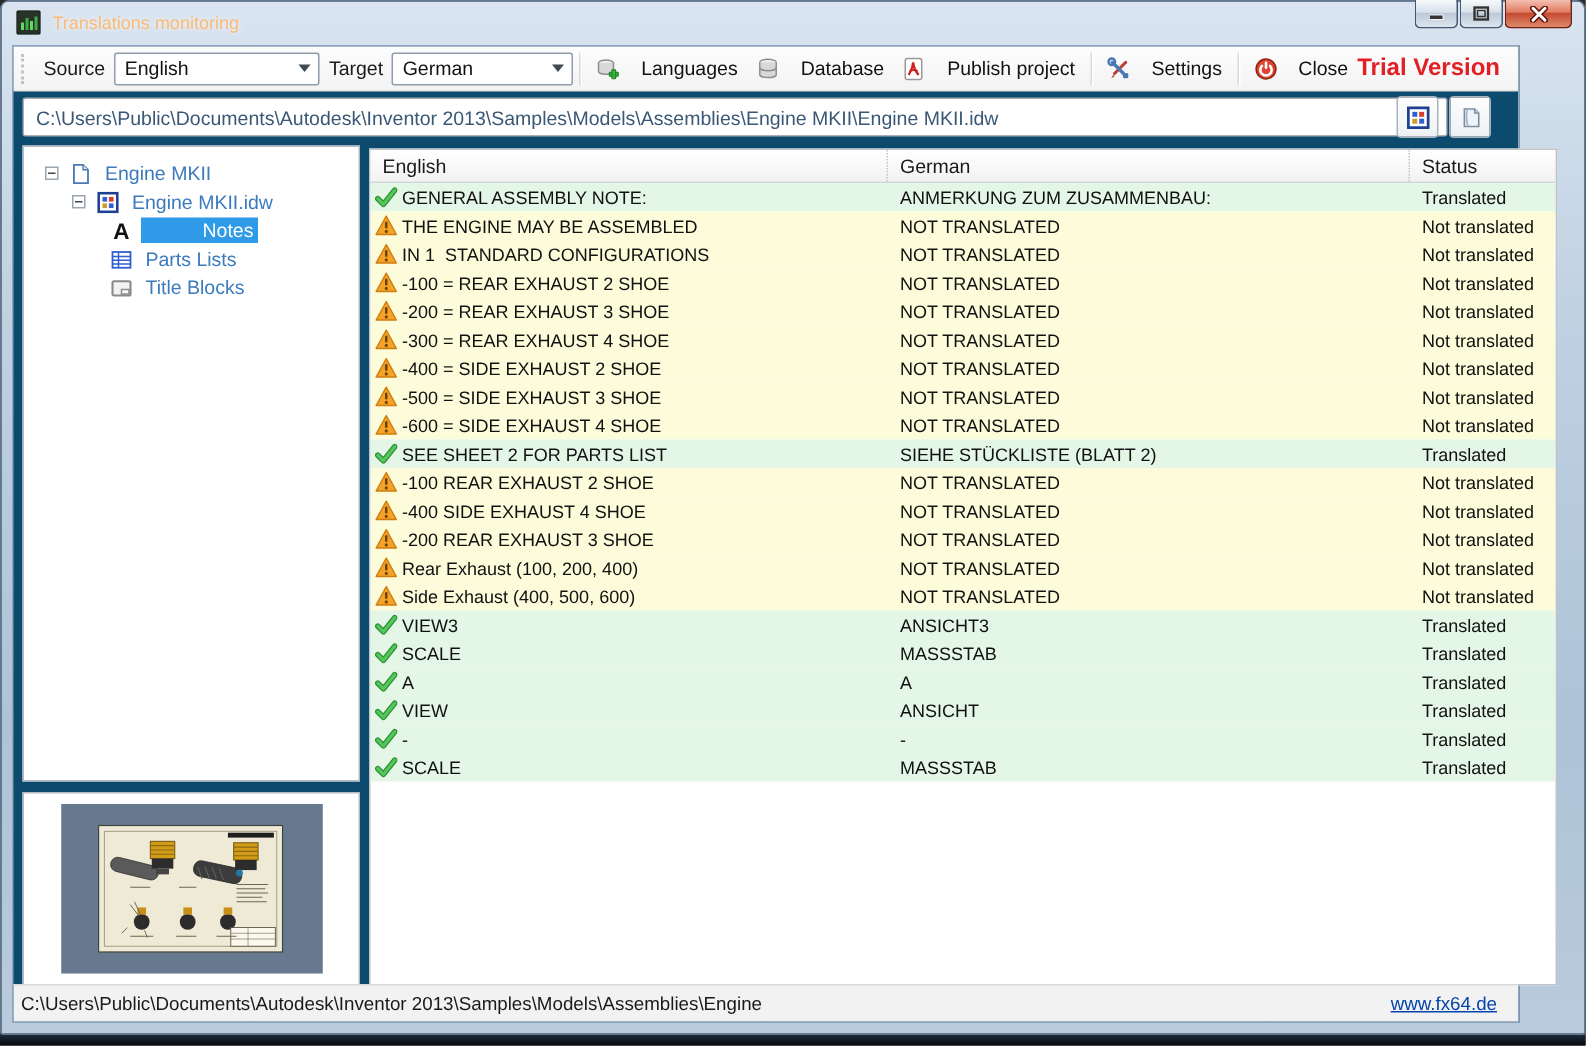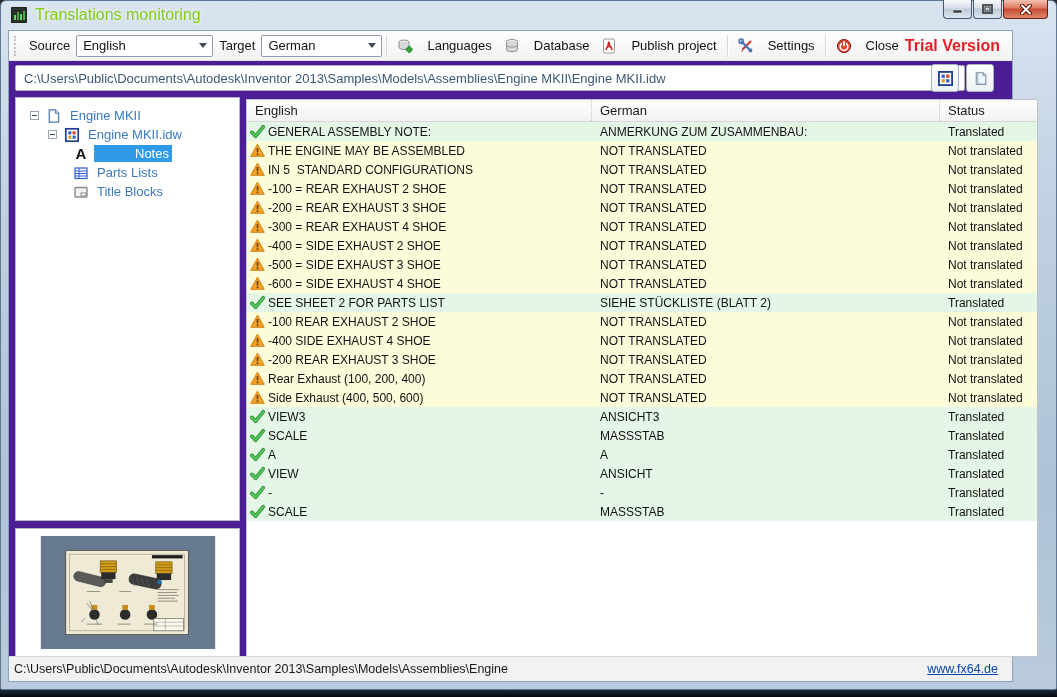--- a/index.html
+++ b/index.html
@@ -6,28 +6,28 @@
   *{box-sizing:border-box;font-family:"Liberation Sans","DejaVu Sans",sans-serif;}
   .window{position:relative;width:1057px;height:697px;overflow:hidden;}
   
   .frame{position:absolute;left:0;top:0;width:1057px;height:690px;
     background:linear-gradient(180deg,#d9e4f0 0%,#c0d1e2 30%,#aec3d8 70%,#b9cbdc 100%);
     border:1px solid #5f7globalThis96;border:1px solid #5f7896;border-radius:6px 6px 2px 2px;}
   .bottom-shadow{position:absolute;left:0;top:690px;width:1057px;height:7px;
     background:linear-gradient(180deg,#1d2a3a,#05080d);}
   .titlebar{position:absolute;left:0;top:0;width:1057px;height:30px;display:flex;align-items:center;}
   .app-icon{margin-left:11px;width:16px;height:16px;flex:0 0 auto;}
-  .title-text{margin-left:8px;font-size:16px;color:#84cc16;text-shadow:0 0 4px rgba(255,255,255,.9);}
+  .title-text{margin-left:8px;font-size:12px;color:#fdba74;text-shadow:0 0 4px rgba(255,255,255,.9);}
   .caption-buttons{position:absolute;top:0;right:9px;display:flex;gap:1px;}
   .cap-btn{width:29px;height:19px;border:1px solid #45586e;border-top:none;
     background:linear-gradient(180deg,#f7fafc 0%,#d7e0ea 45%,#bcc9d8 50%,#dde6ee 100%);
     border-radius:0 0 4px 4px;display:flex;align-items:center;justify-content:center;}
   .cap-btn.close-btn{width:45px;background:linear-gradient(180deg,#f3c0b2 0%,#e07a60 45%,#c44a31 50%,#dd8a6b 100%);border-color:#6e1f12;}
   
-  .client{position:absolute;left:8px;top:30px;width:1005px;height:652px;background:#4c1d95;border:1px solid #8ea4bb;}
+  .client{position:absolute;left:8px;top:30px;width:1005px;height:652px;background:#0c4a6e;border:1px solid #8ea4bb;}
   
   .toolbar{position:absolute;left:0;top:0;width:100%;height:30px;display:flex;align-items:center;
     background:linear-gradient(#fdfdfd,#f3f3f3);border-bottom:1px solid #e2e2e2;}
   .grip{width:3px;height:20px;border-left:2px dotted #b9c4cf;margin:0 6px 0 5px;}
   .tb-label{font-size:13px;color:#1a1a1a;margin:0 6px;}
   .combo{height:22px;background:#fff;border:1px solid #8e9cab;border-radius:2px;display:flex;align-items:center;position:relative;}
   .combo-value{font-size:13px;color:#111;padding-left:6px;flex:1;}
   .combo-arrow{width:18px;height:100%;display:flex;align-items:center;justify-content:center;}
   .combo-arrow::after{content:"";width:0;height:0;border:4px solid transparent;border-top:5px solid #404a55;margin-top:4px;}
   .combo.src{width:145px;}
@@ -368,21 +368,21 @@
   <div class="trow row-warn">
     <div class="cell c-en">
 
       <span class="row-icon warn-icon">
         <svg width="15" height="15" viewBox="0 0 16 16">
                   <path d="M8 1.2 L15.2 14.2 H0.8 Z" fill="#f5a229" stroke="#cf7d0e" stroke-width="1" stroke-linejoin="round"></path>
                   <rect x="7.1" y="5" width="1.8" height="5" rx="0.9" fill="#6e4500"></rect>
                   <circle cx="8" cy="12" r="1.1" fill="#6e4500"></circle>
                 </svg>
       </span>
-      <span class="cell-text">IN 5  STANDARD CONFIGURATIONS</span>
+      <span class="cell-text">IN 1  STANDARD CONFIGURATIONS</span>
     </div>
     <div class="cell c-de">
       <span class="cell-text">NOT TRANSLATED</span>
     </div>
     <div class="cell c-st">
       <span class="cell-text">Not translated</span>
     </div>
   </div>
 
   <div class="trow row-warn">

